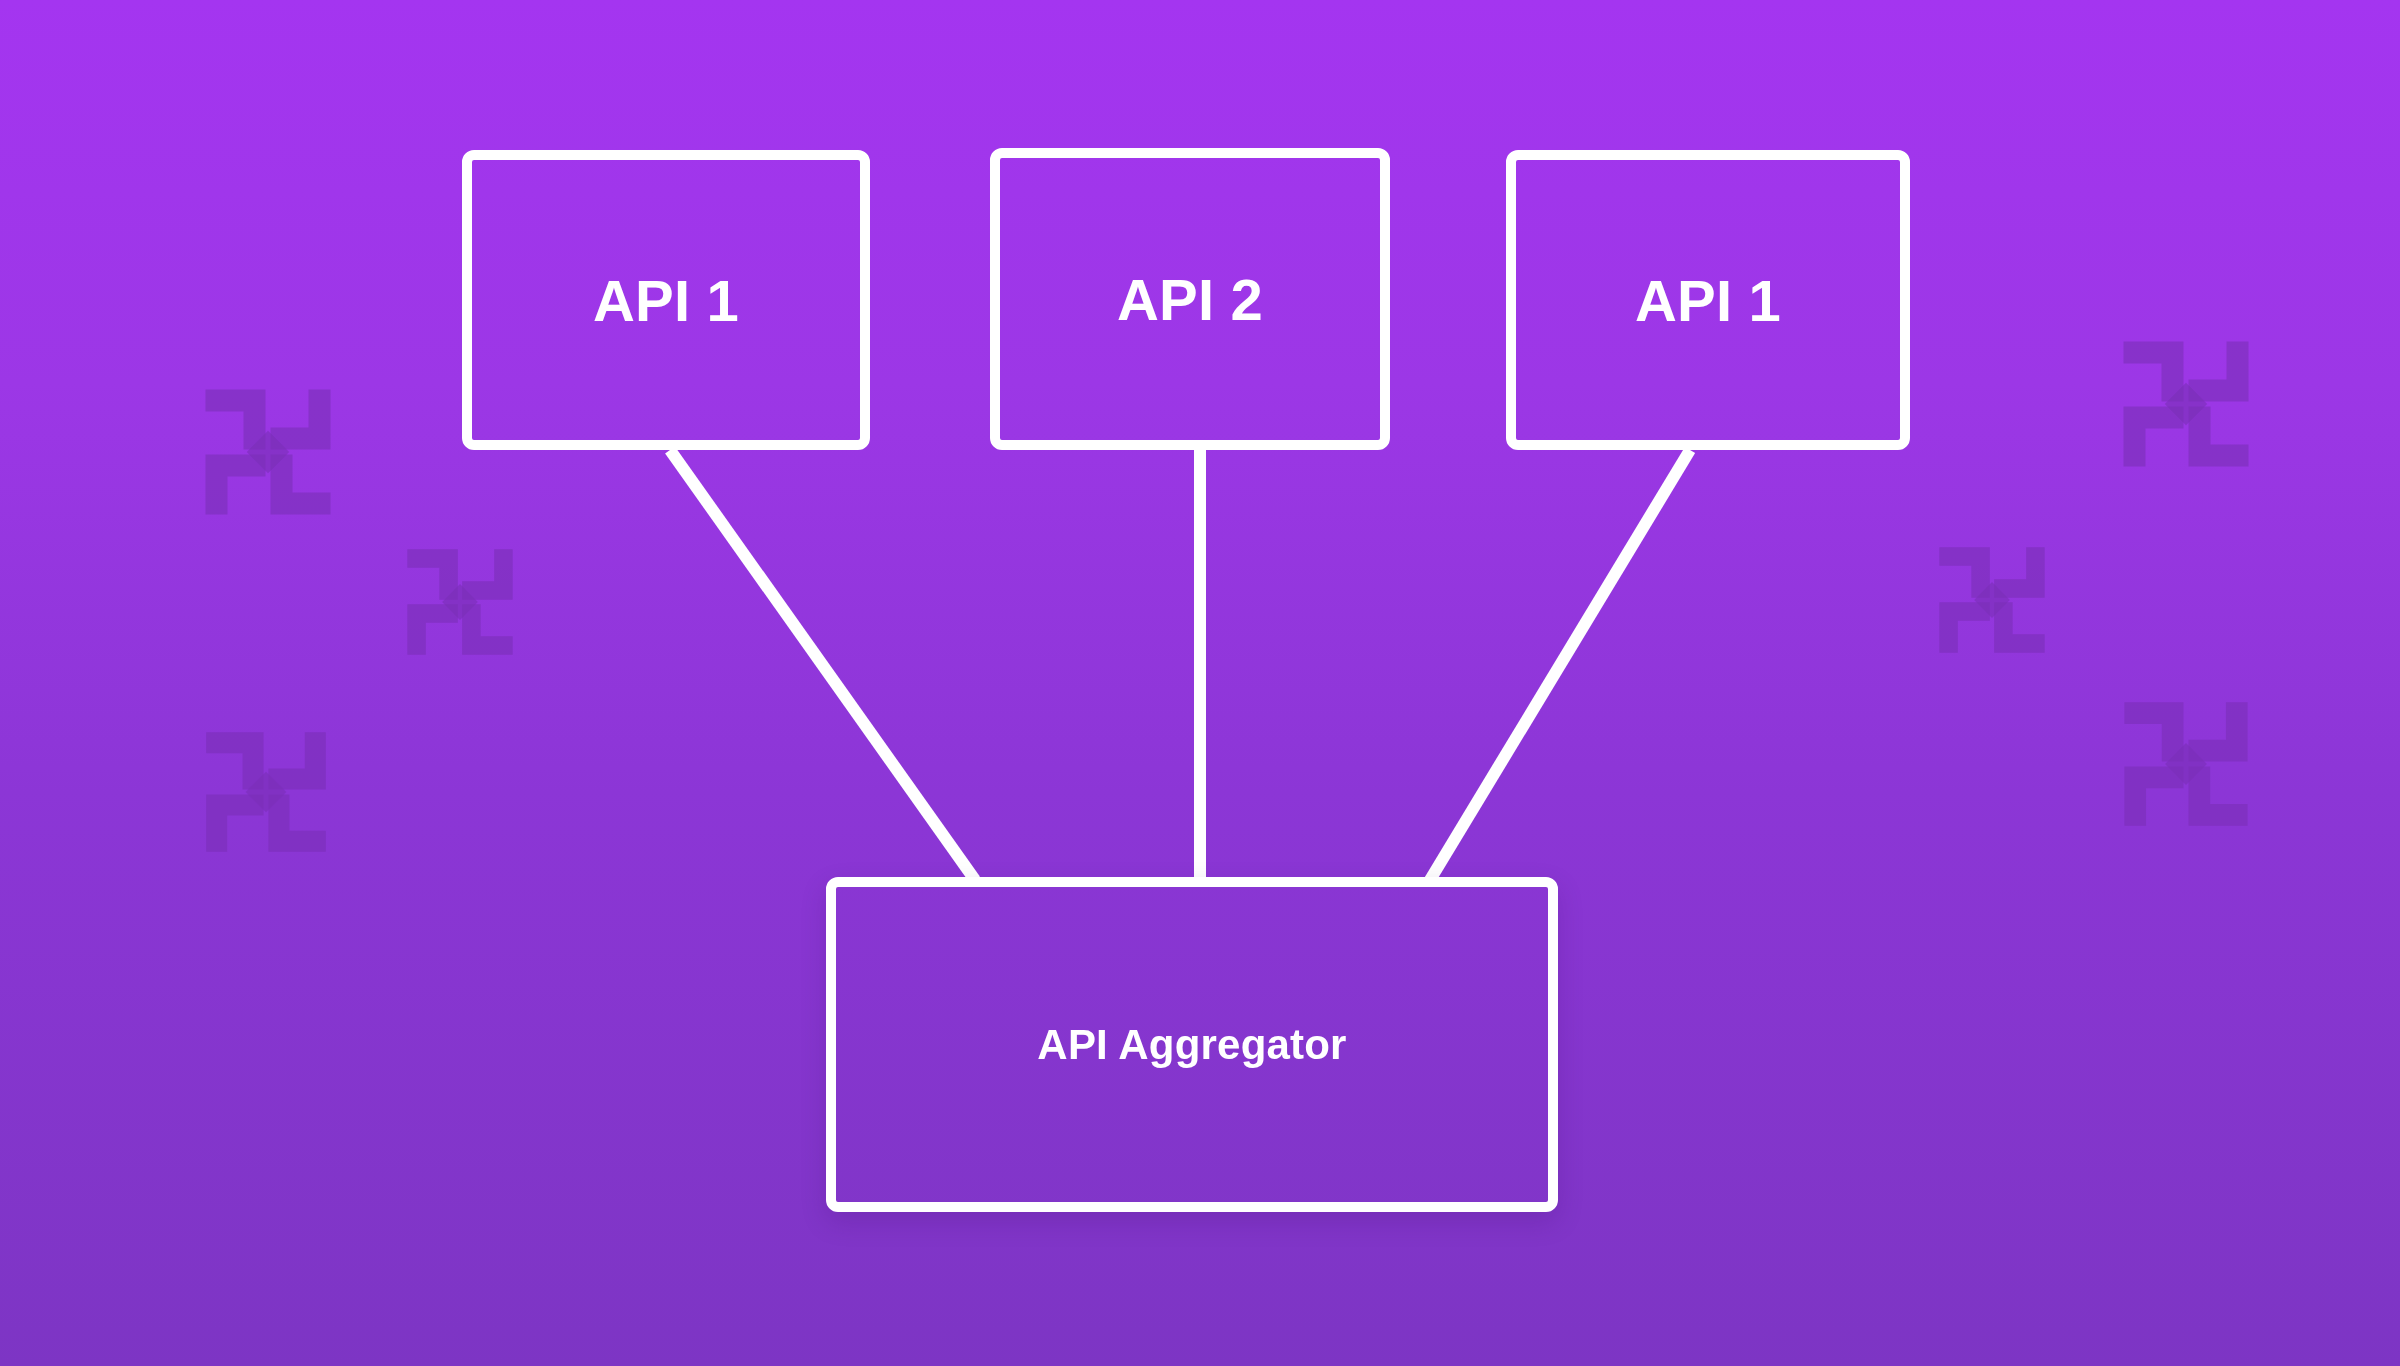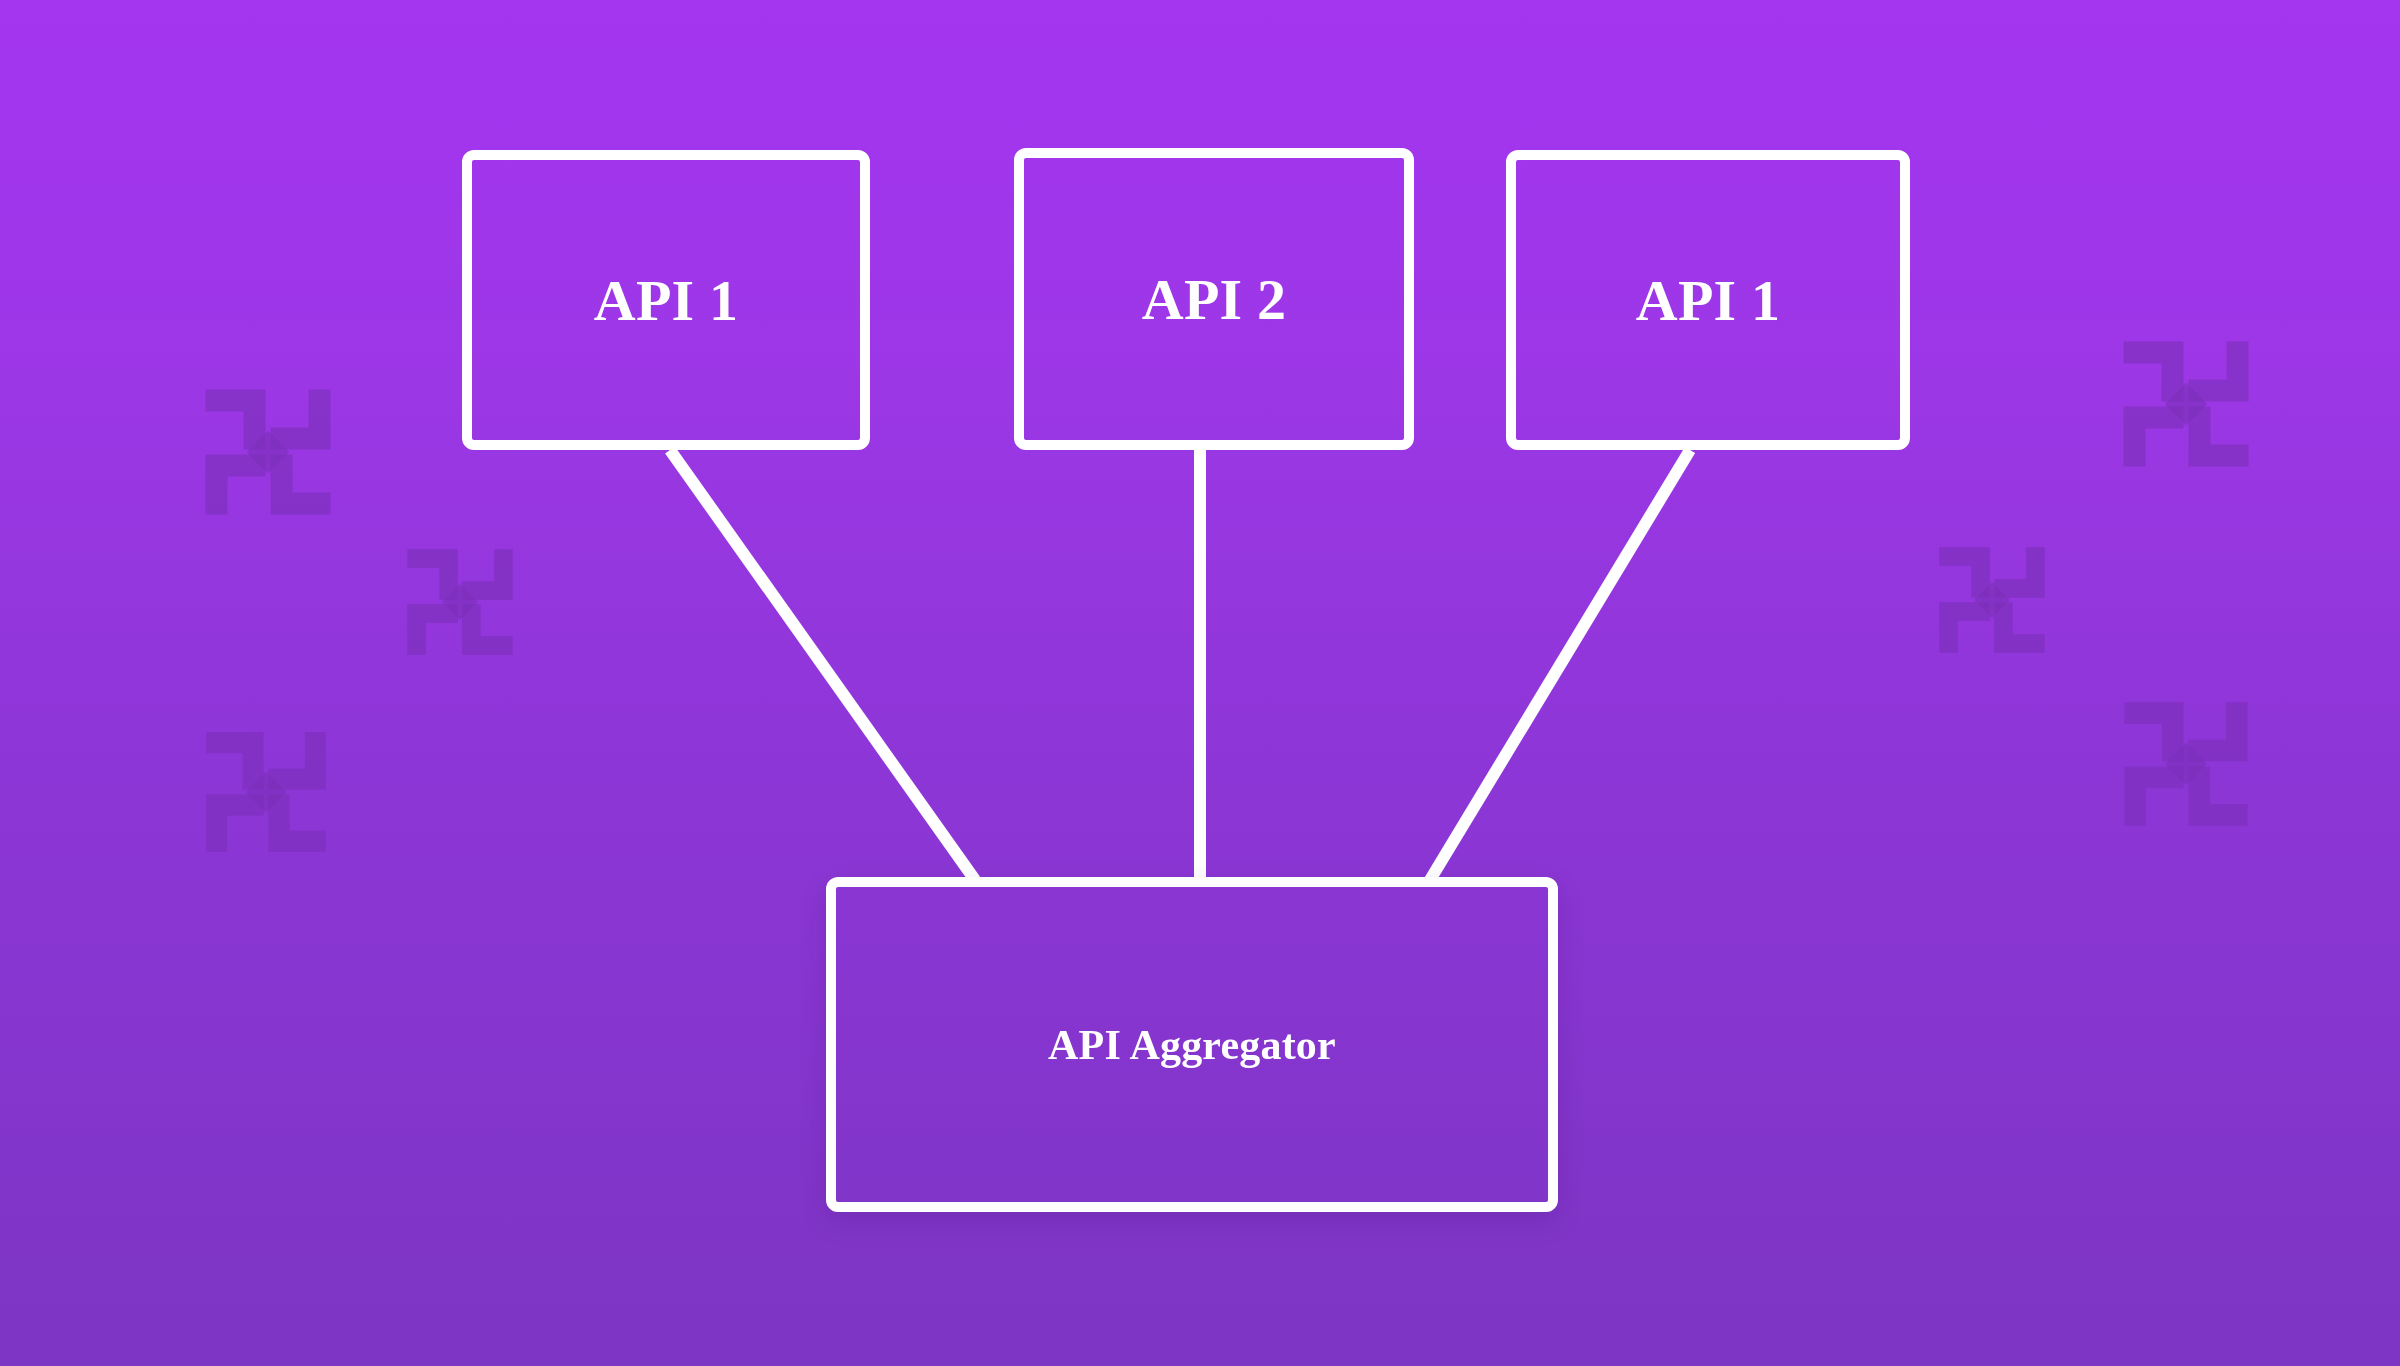--- a/index.html
+++ b/index.html
@@ -42,30 +42,29 @@
     align-items: center;
     justify-content: center;
     background: transparent;
   }
   .node-label {
     color: #ffffff;
     font-weight: bold;
     letter-spacing: 0.2px;
     white-space: nowrap;
     text-align: center;
-    font-family: Liberation Serif, serif;
   }
   .node-api .node-label {
     font-size: 58px;
   }
   .node-aggregator .node-label {
     font-size: 42px;
   }
   #node-api-1 { left: 462px;  top: 150px; width: 408px; height: 300px; }
-  #node-api-2 { left: 990px;  top: 148px; width: 400px; height: 302px; margin-left: 24px; }
+  #node-api-2 { left: 990px;  top: 148px; width: 400px; height: 302px; }
   #node-api-3 { left: 1506px; top: 150px; width: 404px; height: 300px; }
   #node-aggregator {
     left: 826px;
     top: 877px;
     width: 732px;
     height: 335px;
     box-shadow: 0 10px 26px rgba(60, 10, 100, 0.18);
   }
 </style>
 </head>

